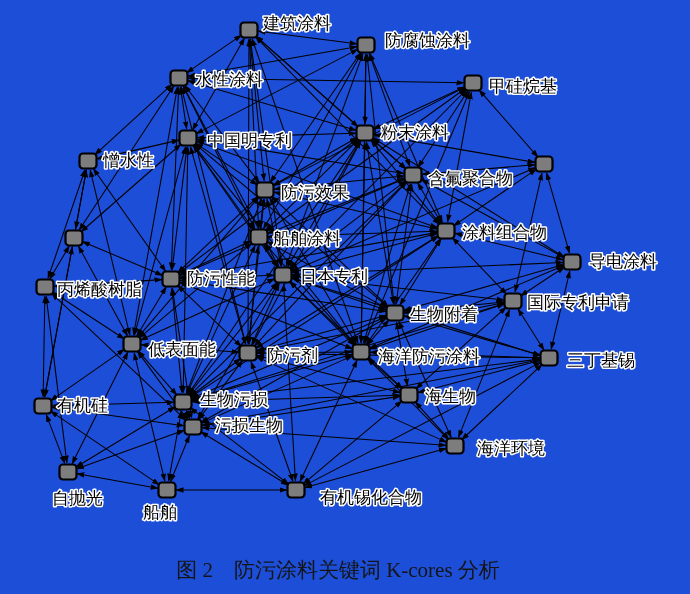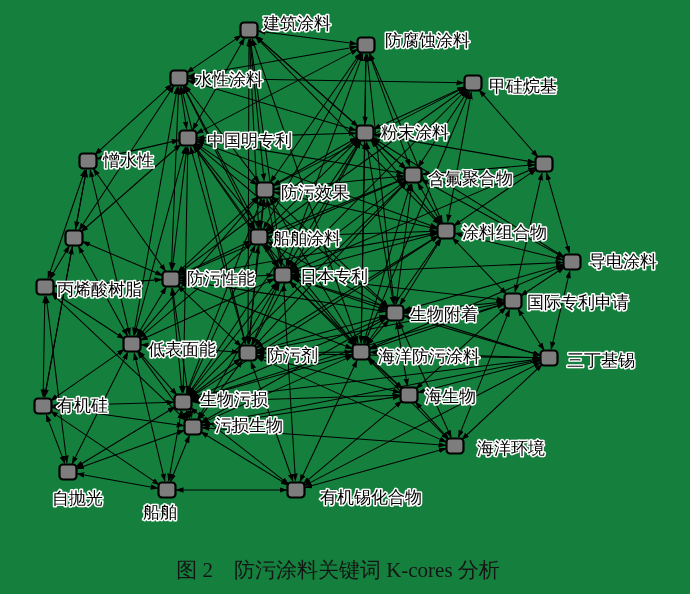--- a/index.html
+++ b/index.html
@@ -1,16 +1,16 @@
 <!DOCTYPE html>
 <html><head>
 <meta charset="utf-8">
 <style>
   html,body{margin:0;padding:0;background:#ffffff;}
-  .page{position:relative;width:690px;height:594px;background:#15803d;overflow:hidden;
+  .page{position:relative;width:690px;height:594px;background:#1d4ed8;overflow:hidden;
         font-family:"Liberation Serif","DejaVu Serif",serif;text-align:center;}
   svg{display:block;}
   .edge{stroke:#000000;stroke-width:1.05;fill:none;}
   .node-rect{fill:#7d7d7d;stroke:#000000;stroke-width:2.2;}
   .node-label{font-family:"Liberation Serif","DejaVu Serif",serif;font-size:17px;fill:#000000;
               paint-order:stroke;stroke:#ffffff;stroke-width:3px;stroke-linejoin:round;}
   .caption{font-family:"Liberation Serif","DejaVu Serif",serif;font-size:21px;fill:#151515;}
 </style>
 </head>
 <body>

